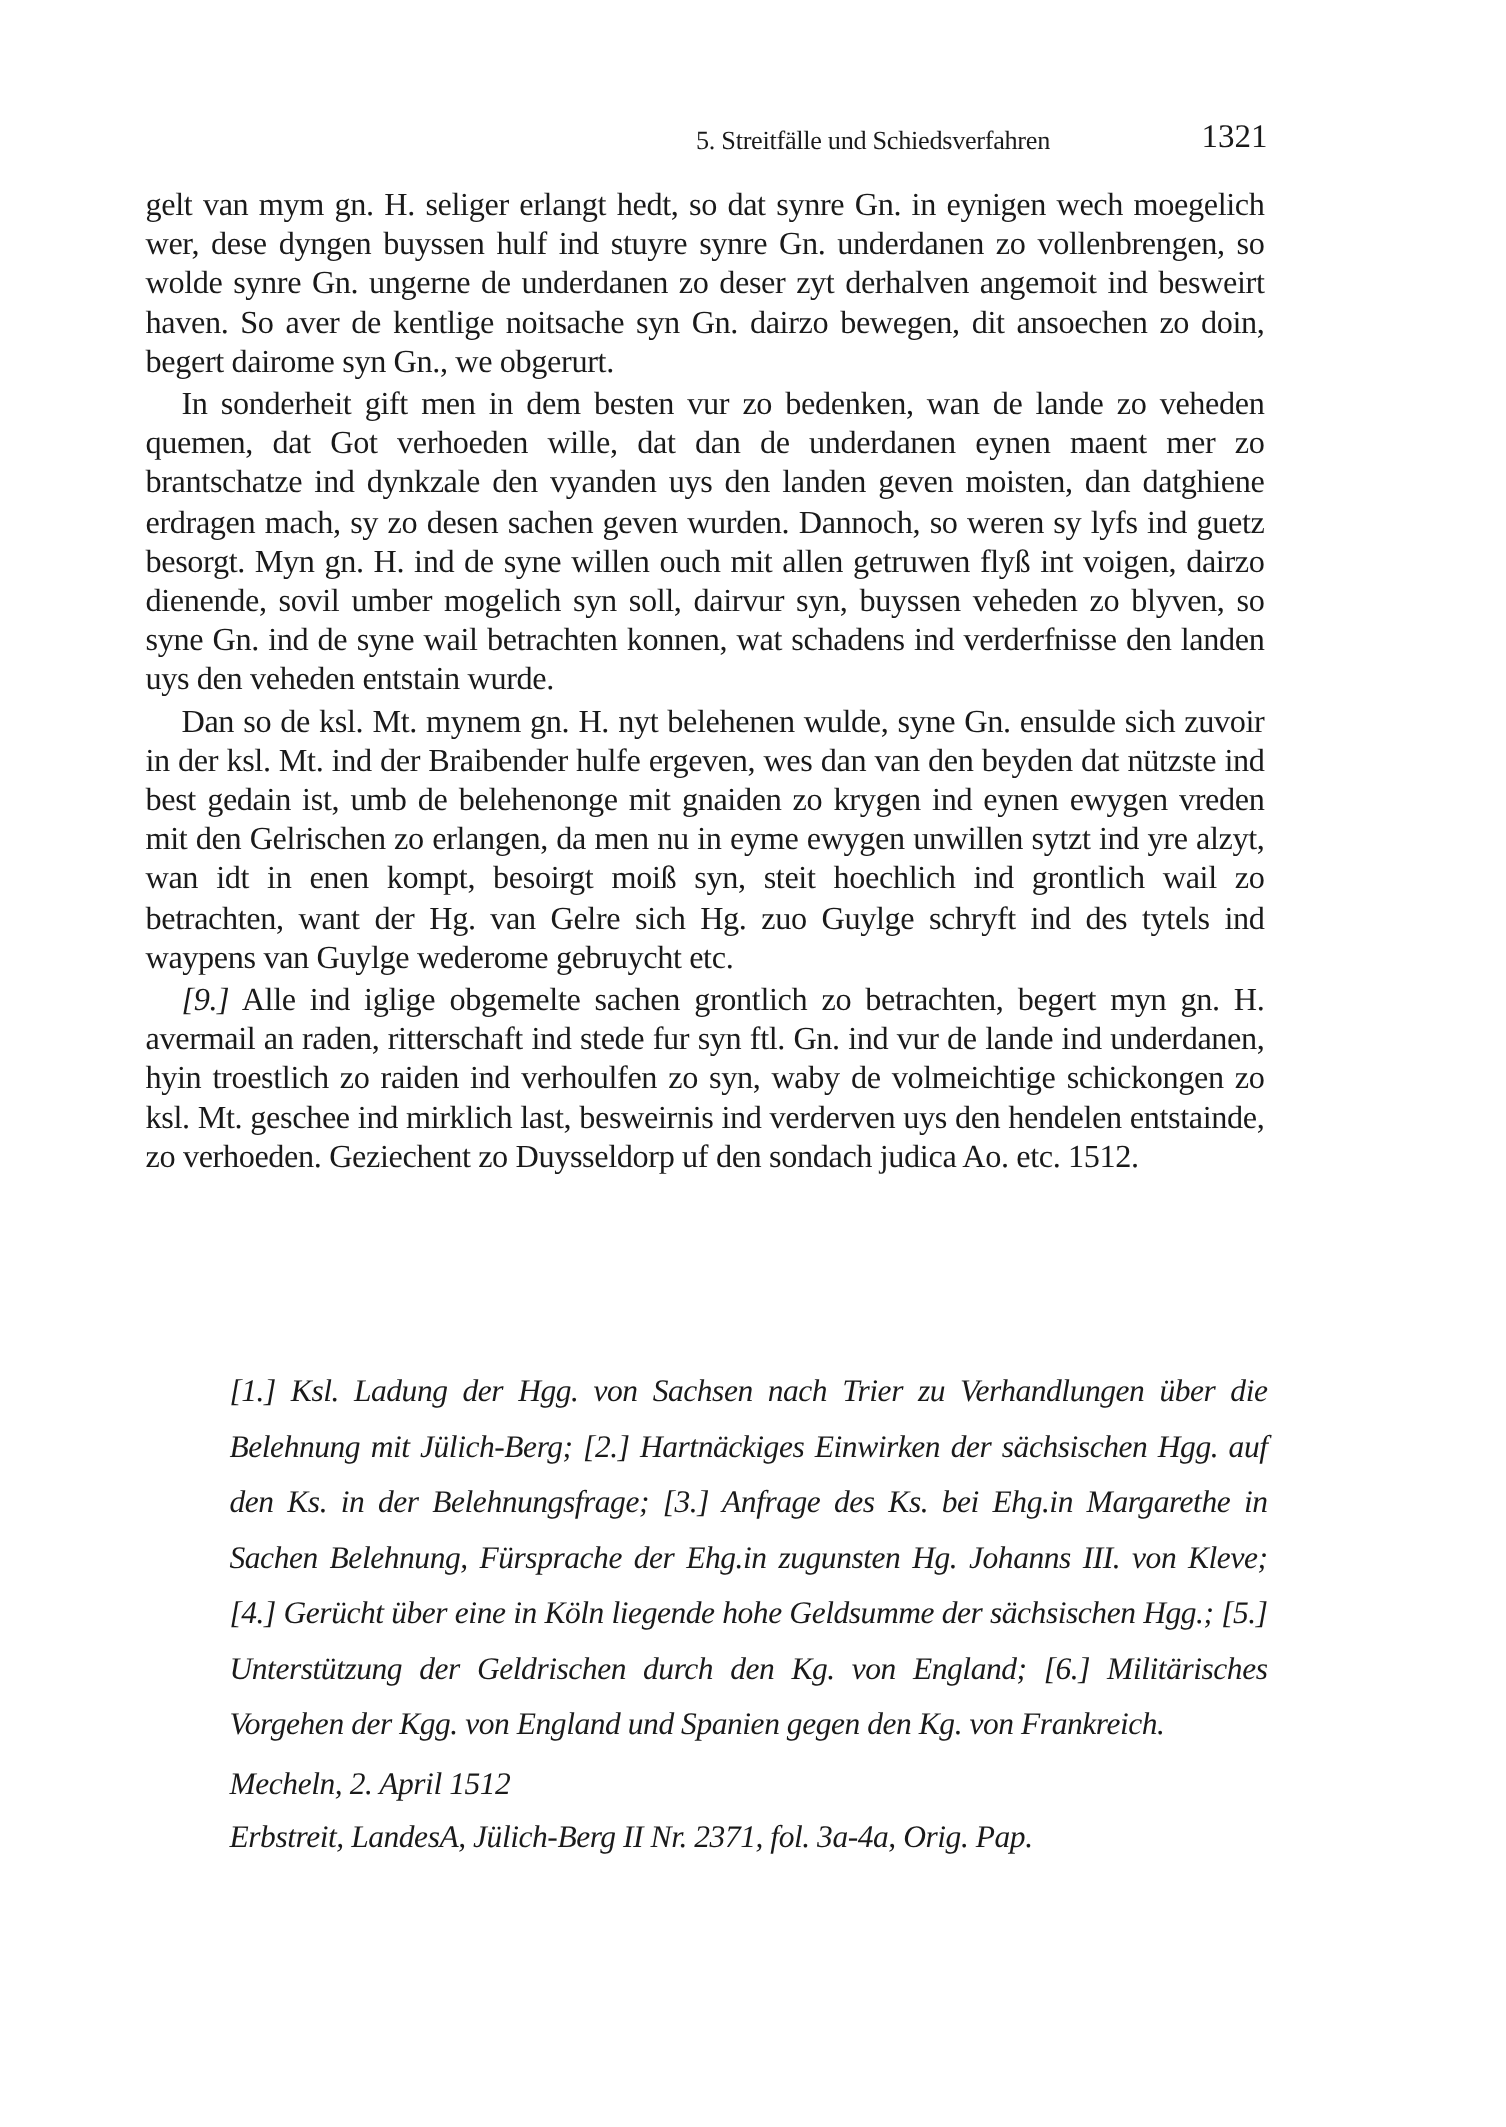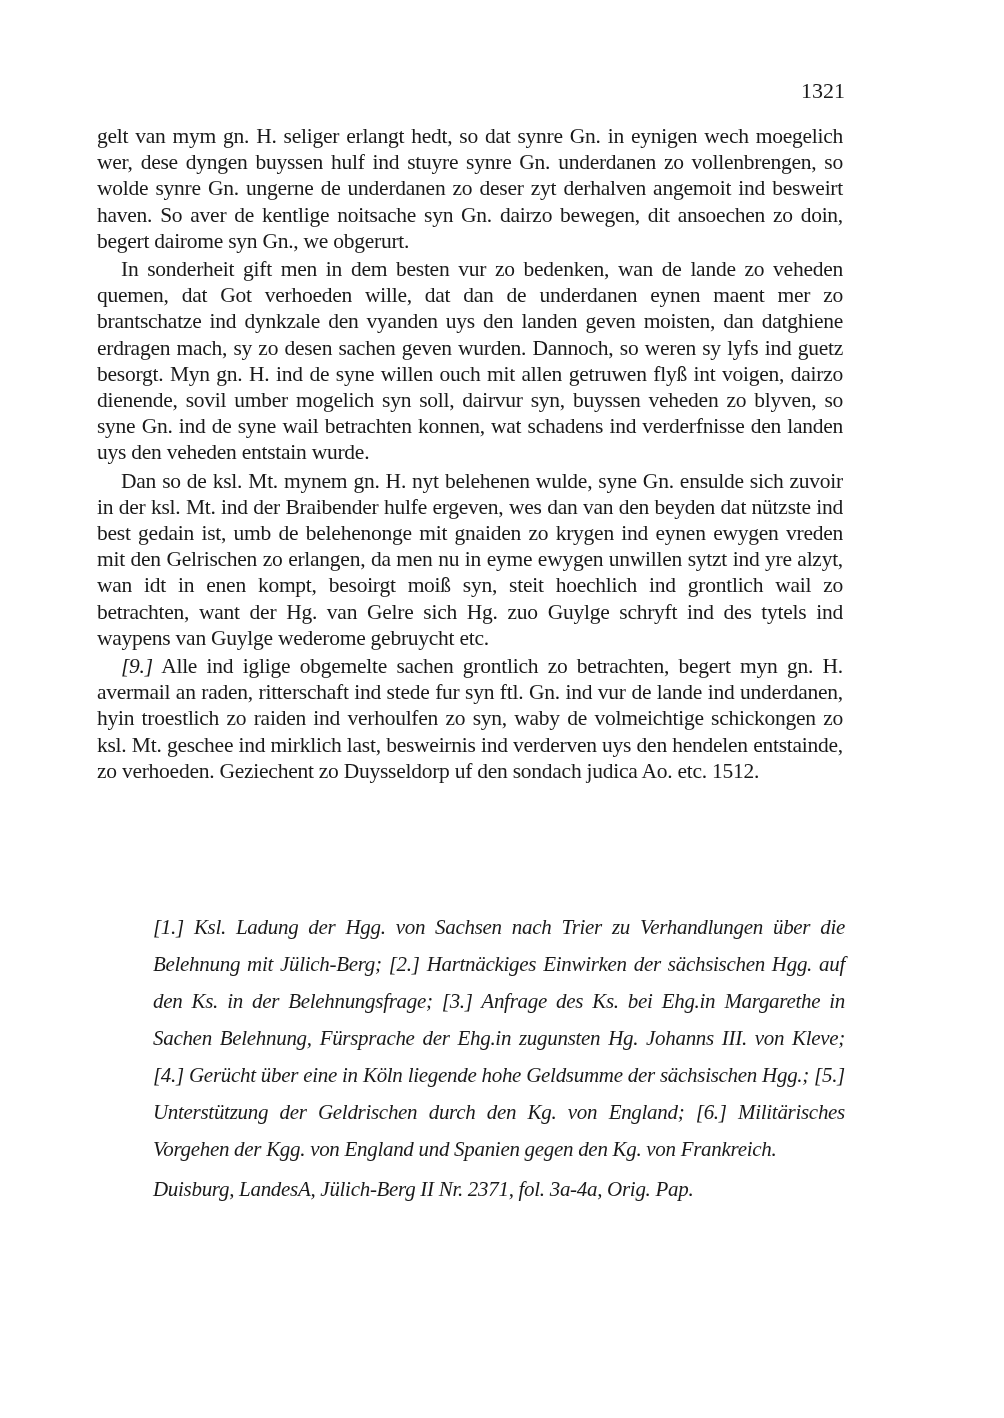--- a/index.html
+++ b/index.html
@@ -101,20 +101,21 @@
     .entry-meta + .entry-meta {
       margin-top: 9px;
     }
   </style>
 </head>
 <body>
 
 <div class="page">
 
   <div class="running-head">
+    <span class="running-title">5. Streitfälle und Schiedsverfahren</span>
     <span class="page-number">1321</span>
   </div>
 
   <div class="body-text">
     <p>
       <span>gelt van mym gn. H. seliger erlangt hedt, so dat synre Gn. in eynigen wech moegelich wer, dese dyngen buyssen hulf ind stuyre synre Gn. underdanen zo vollenbrengen, so wolde synre Gn. ungerne de underdanen zo deser zyt derhalven angemoit ind besweirt haven. So aver de kentlige noitsache syn Gn. dairzo bewegen, dit ansoechen zo doin, begert dairome syn Gn., we obgerurt.</span>
     </p>
     <p class="indent">
       <span>In sonderheit gift men in dem besten vur zo bedenken, wan de lande zo veheden quemen, dat Got verhoeden wille, dat dan de underdanen eynen maent mer zo brantschatze ind dynkzale den vyanden uys den landen geven moisten, dan datghiene erdragen mach, sy zo desen sachen geven wurden. Dannoch, so weren sy lyfs ind guetz besorgt. Myn gn. H. ind de syne willen ouch mit allen getruwen flyß int voigen, dairzo dienende, sovil umber mogelich syn soll, dairvur syn, buyssen veheden zo blyven, so syne Gn. ind de syne wail betrachten konnen, wat schadens ind verderfnisse den landen uys den veheden entstain wurde.</span>
     </p>
@@ -122,16 +123,17 @@
       <span>Dan so de ksl. Mt. mynem gn. H. nyt belehenen wulde, syne Gn. ensulde sich zuvoir in der ksl. Mt. ind der Braibender hulfe ergeven, wes dan van den beyden dat nützste ind best gedain ist, umb de belehenonge mit gnaiden zo krygen ind eynen ewygen vreden mit den Gelrischen zo erlangen, da men nu in eyme ewygen unwillen sytzt ind yre alzyt, wan idt in enen kompt, besoirgt moiß syn, steit hoechlich ind grontlich wail zo betrachten, want der Hg. van Gelre sich Hg. zuo Guylge schryft ind des tytels ind waypens van Guylge wederome gebruycht etc.</span>
     </p>
     <p class="indent">
       <span class="para-label">[9.]</span>
       <span>Alle ind iglige obgemelte sachen grontlich zo betrachten, begert myn gn. H. avermail an raden, ritterschaft ind stede fur syn ftl. Gn. ind vur de lande ind underdanen, hyin troestlich zo raiden ind verhoulfen zo syn, waby de volmeich­tige schickongen zo ksl. Mt. geschee ind mirklich last, besweirnis ind verderven uys den hendelen entstainde, zo verhoeden. Geziechent zo Duysseldorp uf den sondach judica Ao. etc. 1512.</span>
     </p>
   </div>
 
   <div class="entry">
     <div class="entry-summary">[1.] Ksl. Ladung der Hgg. von Sachsen nach Trier zu Verhandlungen über die Belehnung mit Jülich-Berg; [2.] Hartnäckiges Einwirken der sächsischen Hgg. auf den Ks. in der Belehnungsfrage; [3.] Anfrage des Ks. bei Ehg.in Margarethe in Sachen Belehnung, Fürsprache der Ehg.in zugunsten Hg. Johanns III. von Kleve; [4.] Gerücht über eine in Köln liegende hohe Geld­summe der sächsischen Hgg.; [5.] Unterstützung der Geldrischen durch den Kg. von England; [6.] Militärisches Vorgehen der Kgg. von England und Spanien gegen den Kg. von Frankreich.</div>
-    <div class="entry-meta">Duisburg, LandesA, Jülich-Berg II Nr. 2371, fol. 3a-4a, Orig. Pap.</div>
+    <div class="entry-meta">Mecheln, 2. April 1512</div>
+    <div class="entry-meta">Erbstreit, LandesA, Jülich-Berg II Nr. 2371, fol. 3a-4a, Orig. Pap.</div>
   </div>
 
 </div>
 
 </body></html>

